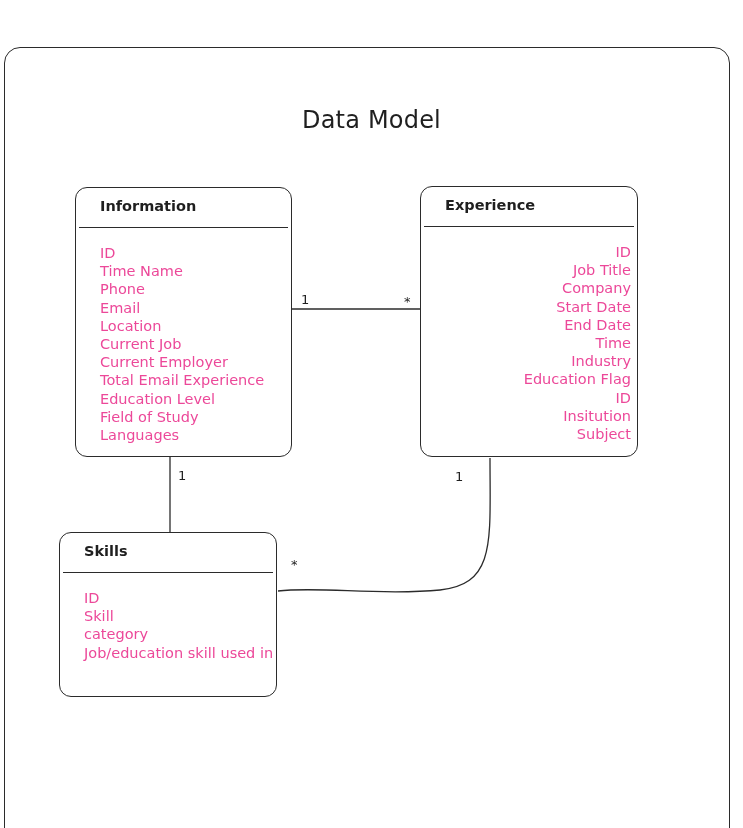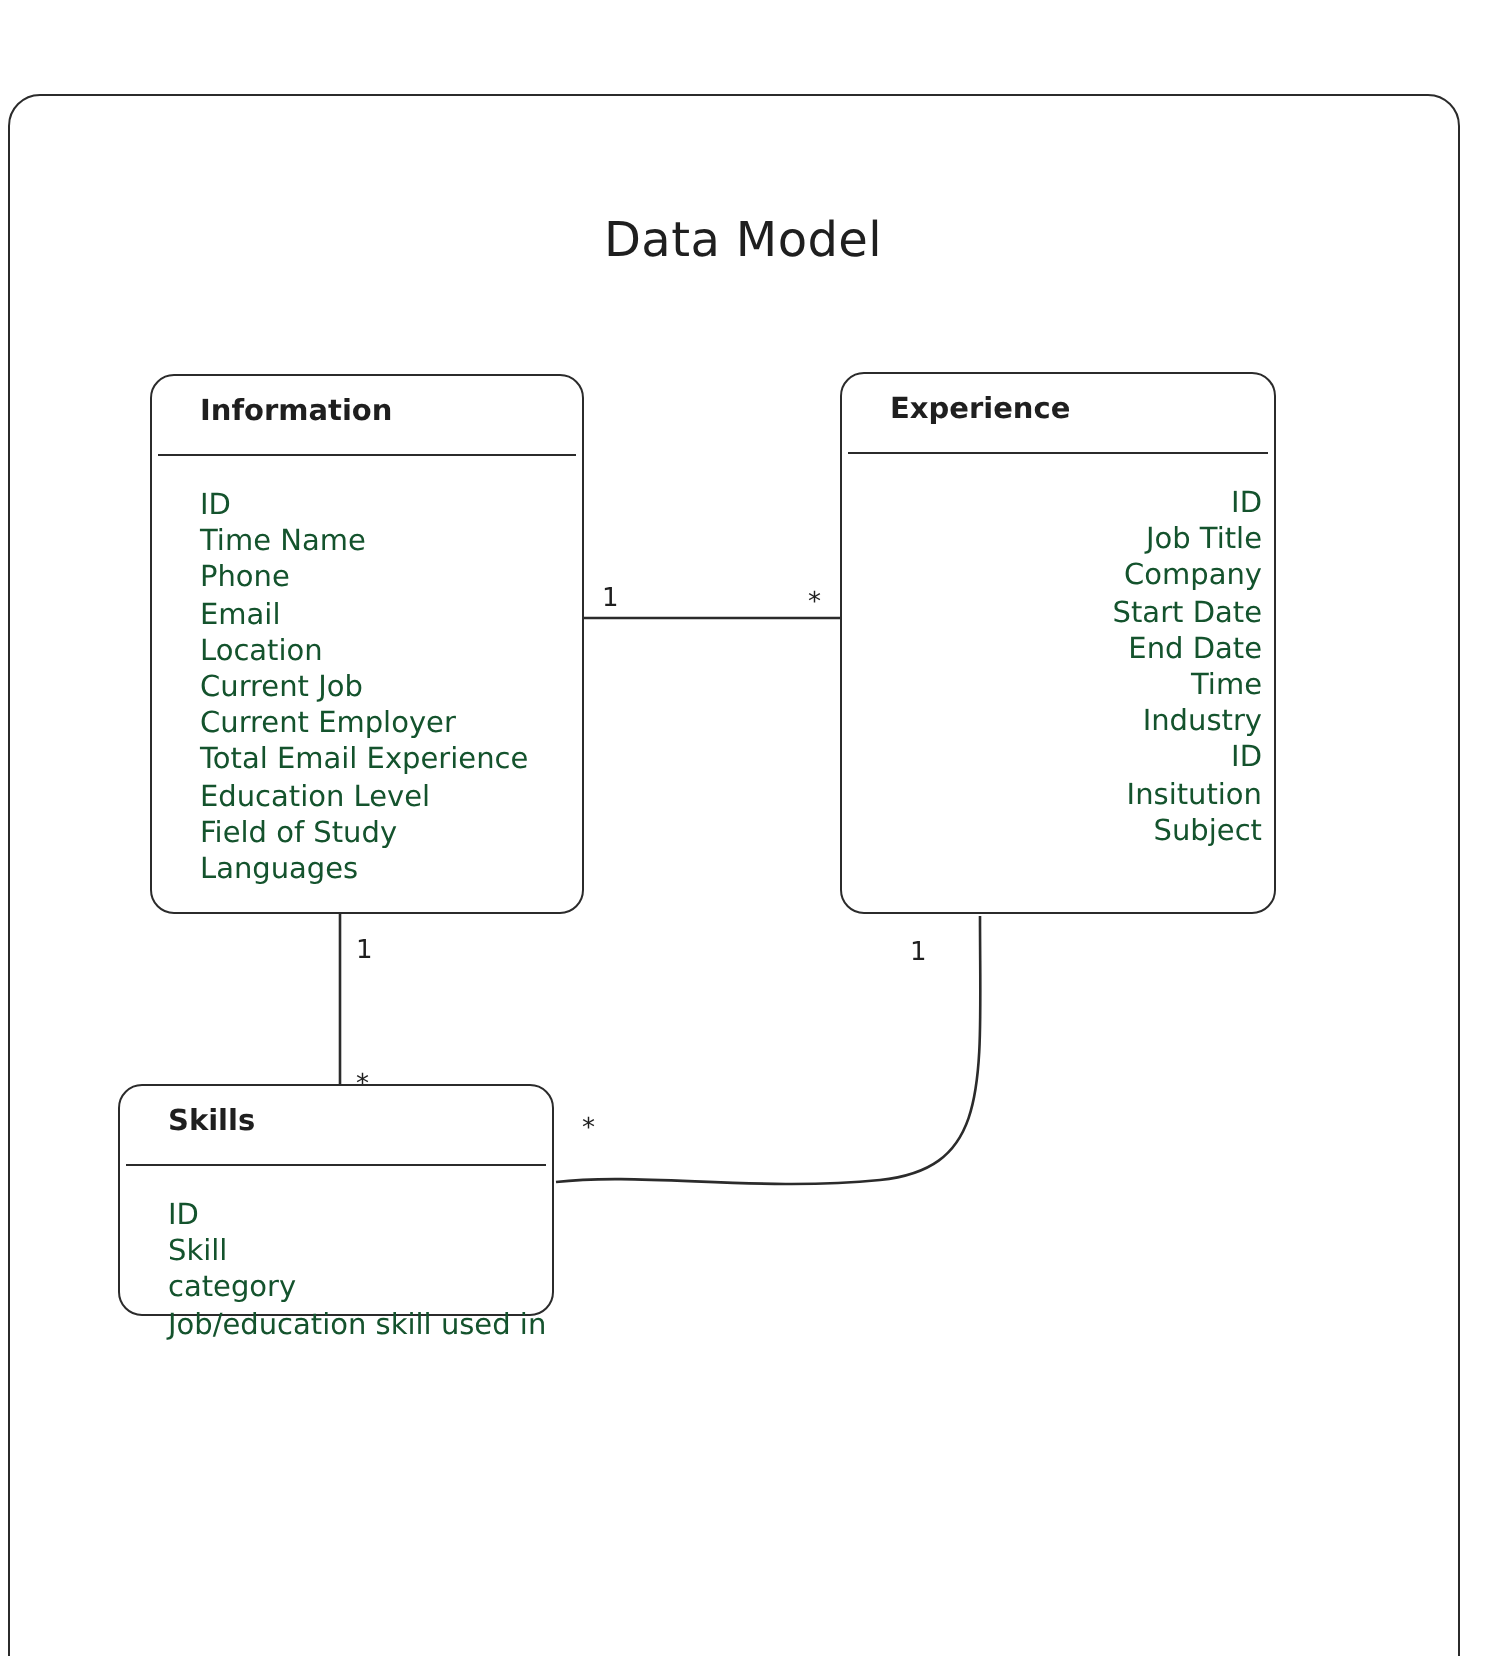--- a/index.html
+++ b/index.html
@@ -74,41 +74,41 @@
   }
   .entity-attrs {
     position: absolute;
     left: 24px;
     top: 56px;
     right: 6px;
   }
   .attr {
     font-size: 14.5px;
     line-height: 18.2px;
-    color: #14532d;
+    color: #ec4899;
     white-space: nowrap;
   }
   #entity-information {
     left: 75px;
     top: 143px;
     width: 217px;
     height: 270px;
   }
   #entity-experience {
     left: 420px;
     top: 142px;
     width: 218px;
     height: 271px;
     text-align: right;
   }
   #entity-skills {
     left: 59px;
-    top: 498px;
+    top: 488px;
     width: 218px;
-    height: 116px;
+    height: 165px;
   }
   #connectors {
     position: absolute;
     left: 0;
     top: 0;
     width: 743px;
     height: 828px;
     pointer-events: none;
   }
   .card-label {
@@ -174,20 +174,21 @@
     </div>
     <div class="entity-divider"></div>
     <div class="entity-attrs">
       <div class="attr">ID</div>
       <div class="attr">Job Title</div>
       <div class="attr">Company</div>
       <div class="attr">Start Date</div>
       <div class="attr">End Date</div>
       <div class="attr">Time</div>
       <div class="attr">Industry</div>
+      <div class="attr">Education Flag</div>
       <div class="attr">ID</div>
       <div class="attr">Insitution</div>
       <div class="attr">Subject</div>
     </div>
   </div>
 
   <div class="entity" id="entity-skills">
     <div class="entity-header">
       <div class="entity-name">Skills</div>
     </div>

